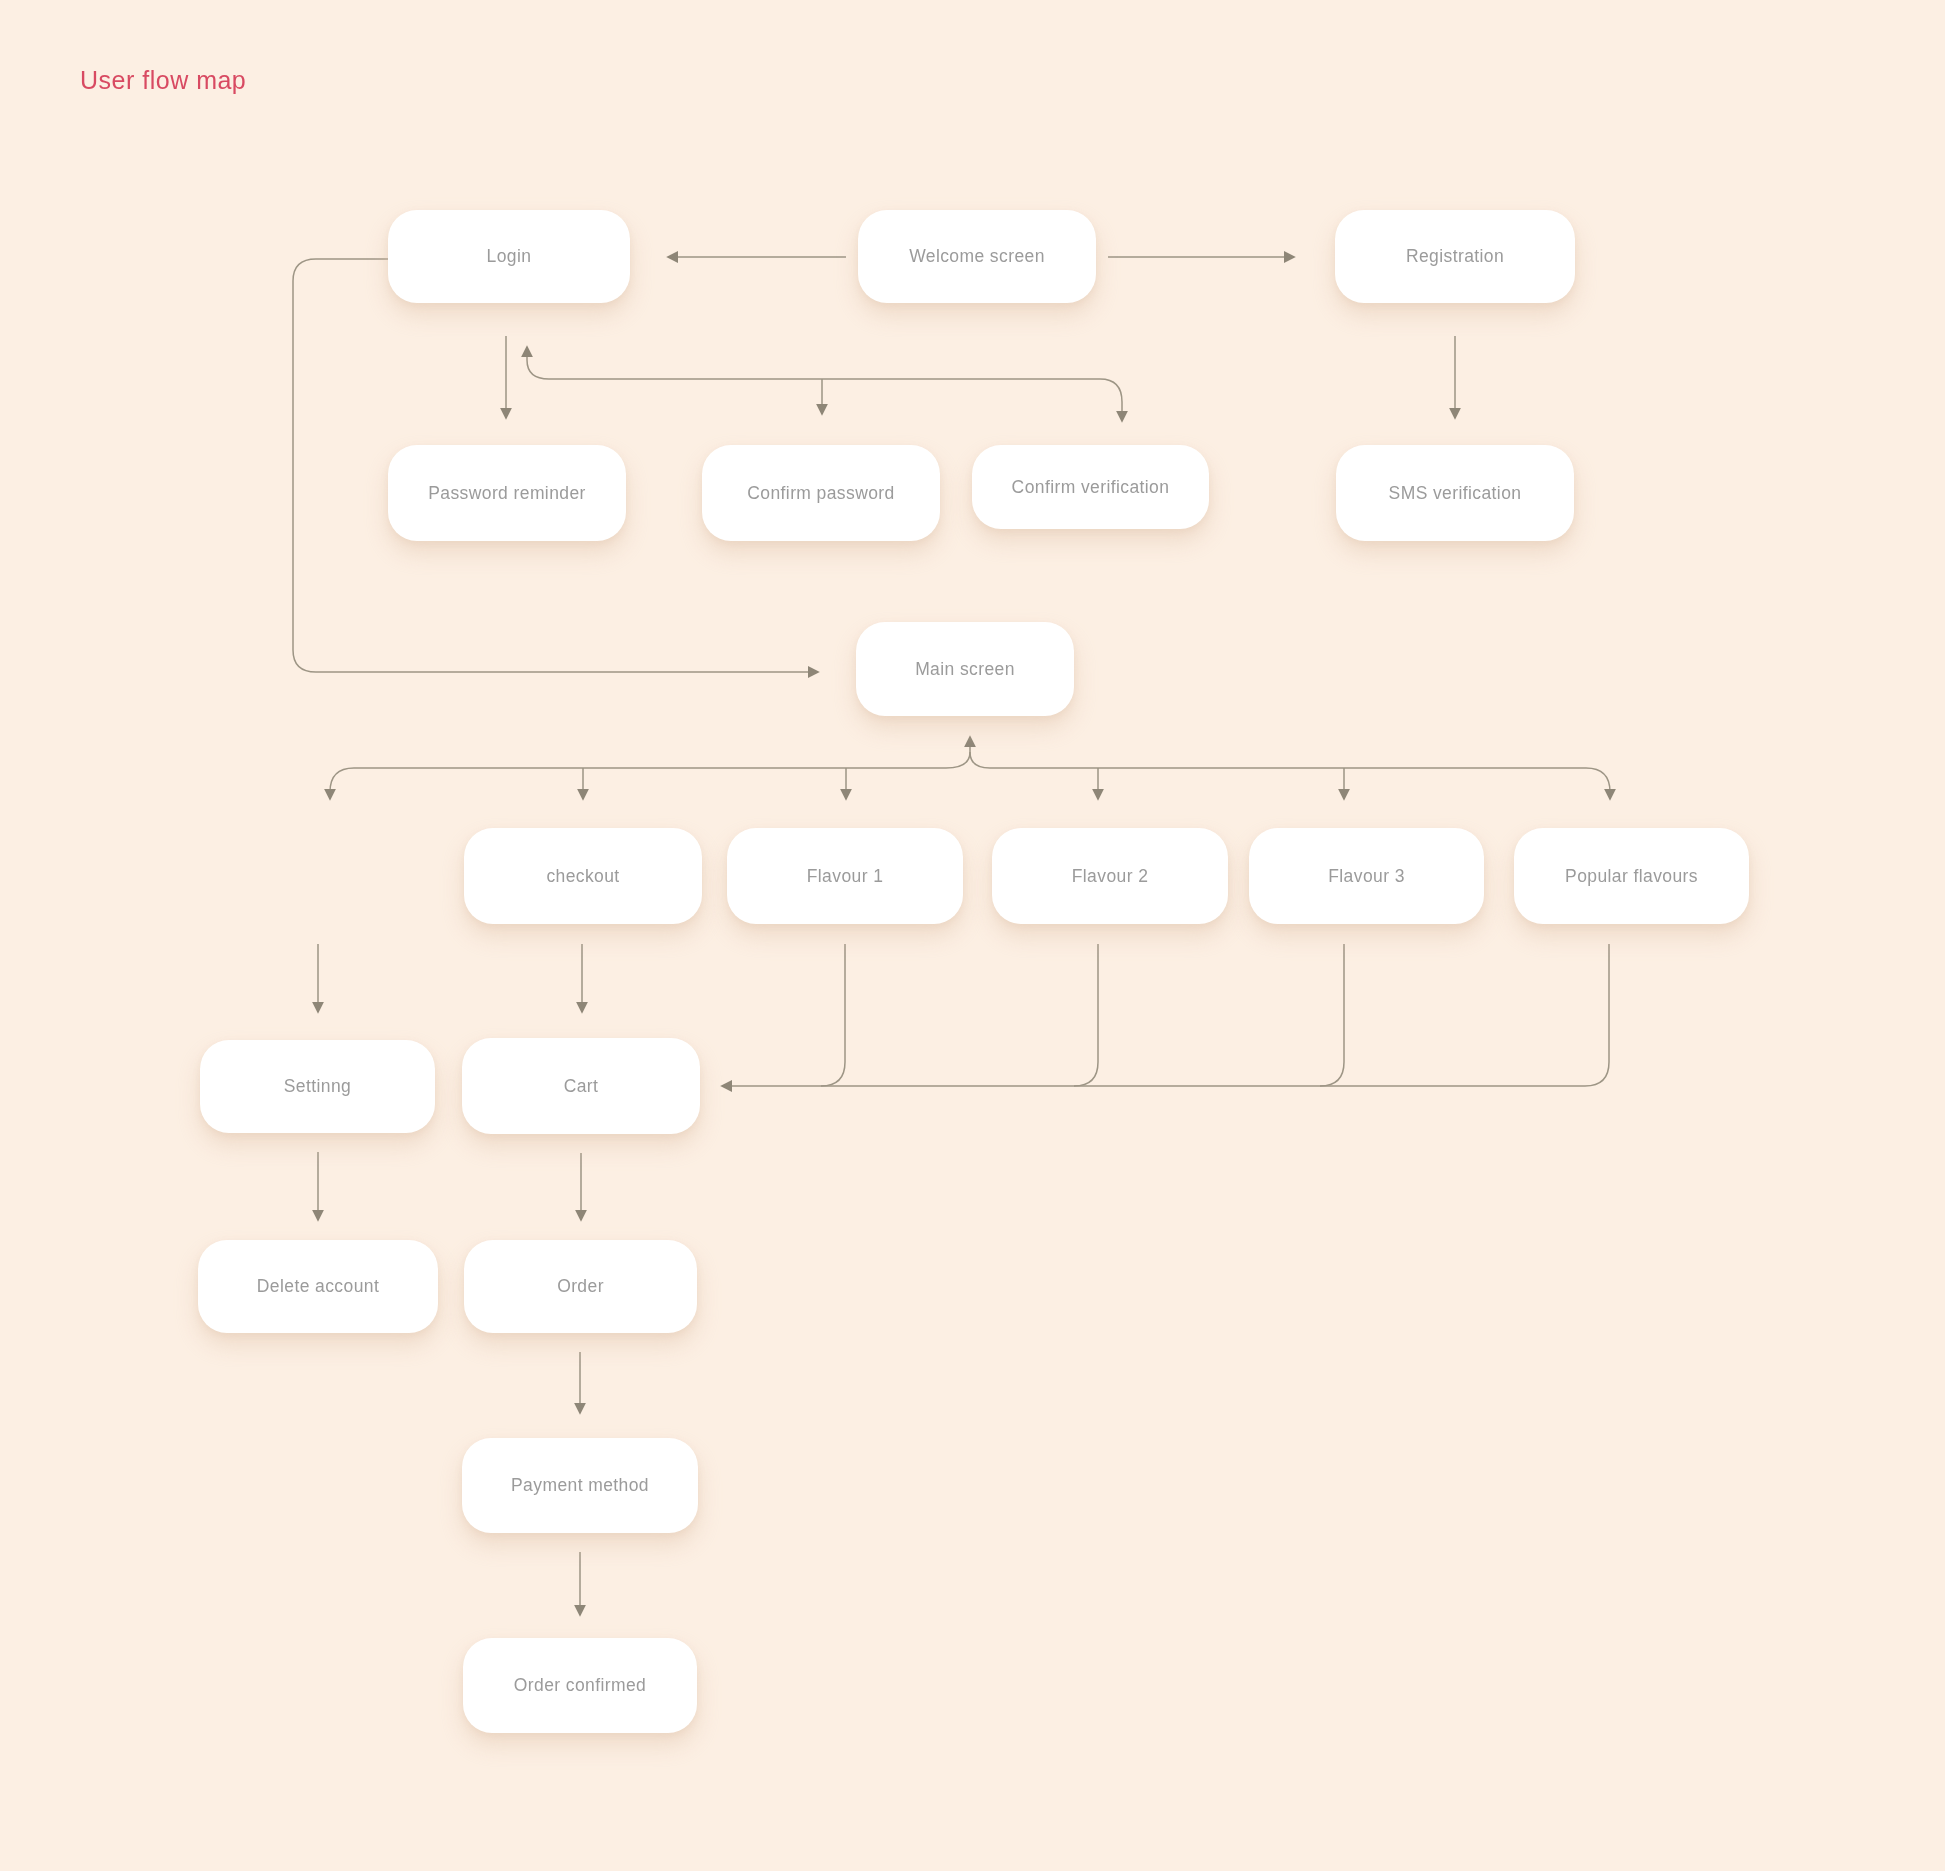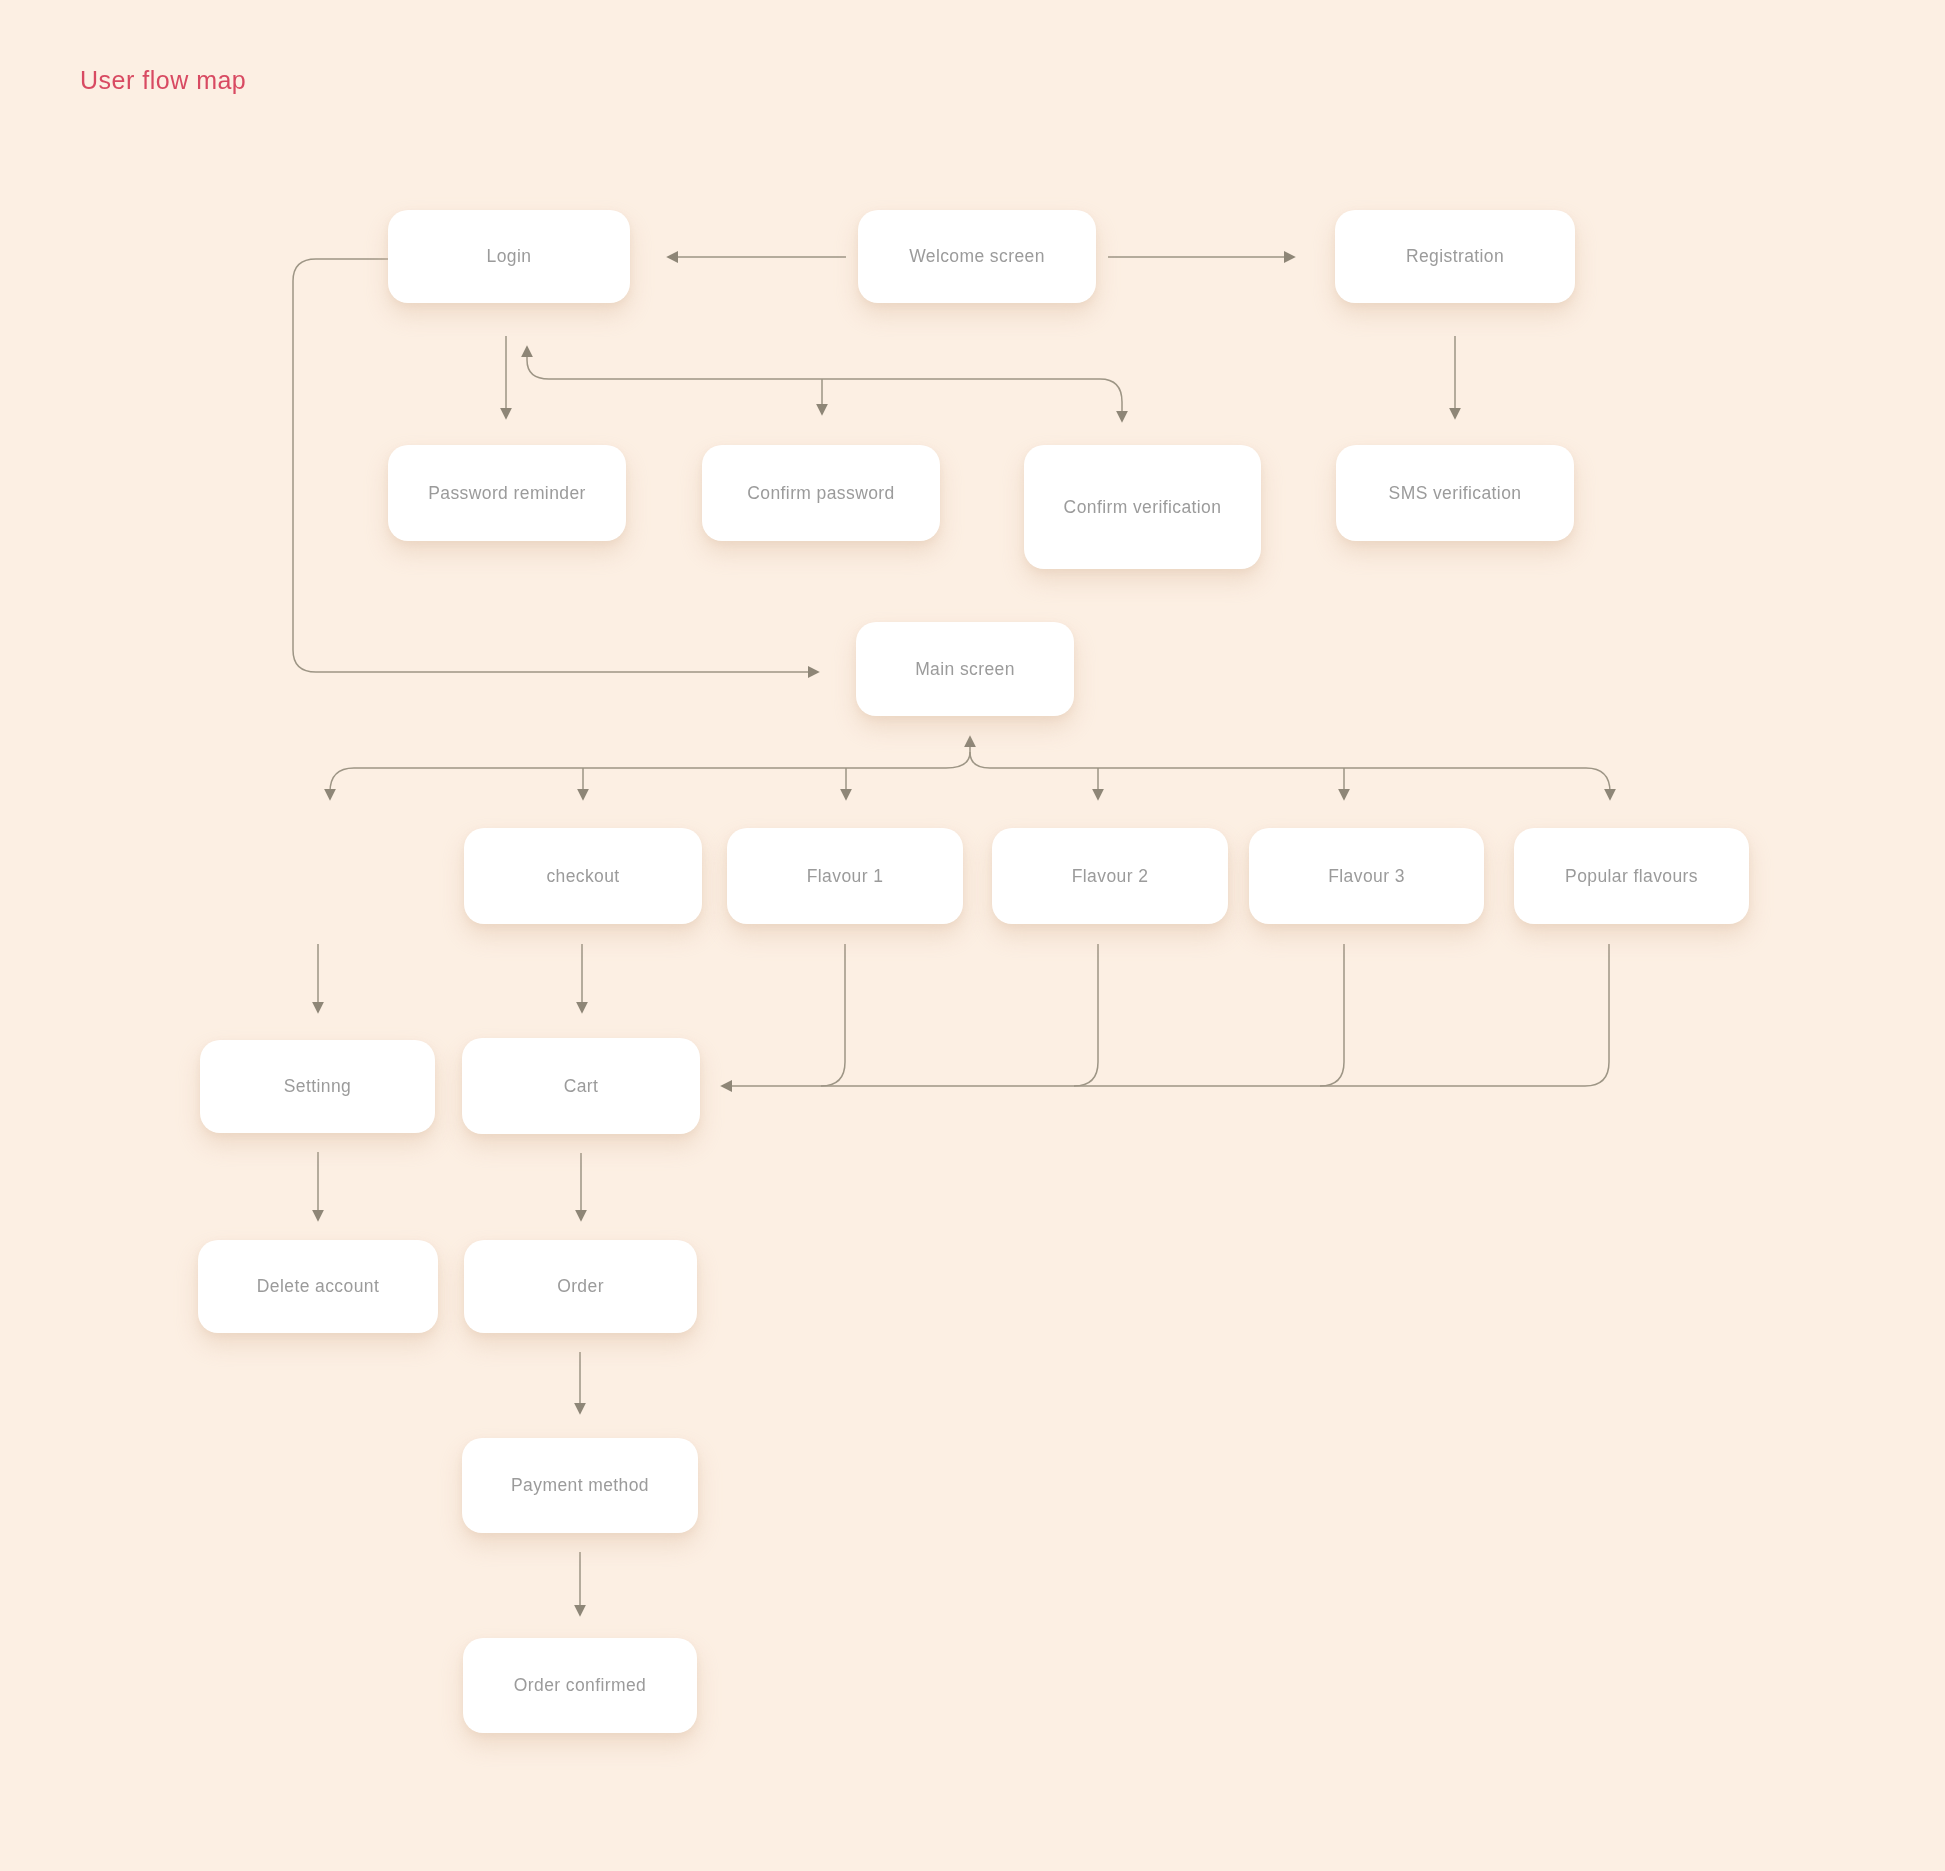--- a/index.html
+++ b/index.html
@@ -9,21 +9,21 @@
   html,body{margin:0;padding:0;background:var(--bg);}
   .canvas{
     position:relative; width:1945px; height:1871px; background:var(--bg);
     font-family:"Liberation Sans", sans-serif; overflow:hidden;
   }
   .page-title{
     position:absolute; left:80px; top:58px; font-size:25px; letter-spacing:.5px;
     color:var(--title_color); font-weight:400;margin-top:8px;
   }
   .node{
-    position:absolute; background:var(--node_bg); border-radius:20px;
+    position:absolute; background:var(--node_bg); border-radius:29px;
     display:flex; align-items:center; justify-content:center;
     box-shadow:0 12px 22px rgba(223,196,170,.45), 0 3px 6px rgba(223,196,170,.25);
   }
   .node span{
     color:var(--node_text); font-size:17.5px; letter-spacing:.4px; white-space:nowrap;
   }
   svg.connectors{position:absolute; left:0; top:0; pointer-events:none;}
   svg.connectors path.edge{stroke:var(--line_color); stroke-width:1.5; fill:none;}
   #arrhead path{fill:var(--arrow_color); stroke:none;}
 </style>
@@ -85,21 +85,21 @@
   <div class="node" style="left:1335px;top:210px;width:240px;height:93px">
     <span>Registration</span>
     </div>
 
   <div class="node" style="left:388px;top:445px;width:238px;height:96px">
     <span>Password reminder</span>
     </div>
   <div class="node" style="left:702px;top:445px;width:238px;height:96px">
     <span>Confirm password</span>
     </div>
-  <div class="node" style="left:1024px;top:445px;width:237px;height:124px">
+  <div class="node" style="left:972px;top:445px;width:237px;height:84px">
     <span>Confirm verification</span>
     </div>
   <div class="node" style="left:1336px;top:445px;width:238px;height:96px">
     <span>SMS verification</span>
     </div>
 
   <div class="node" style="left:856px;top:622px;width:218px;height:94px">
     <span>Main screen</span>
     </div>
 

